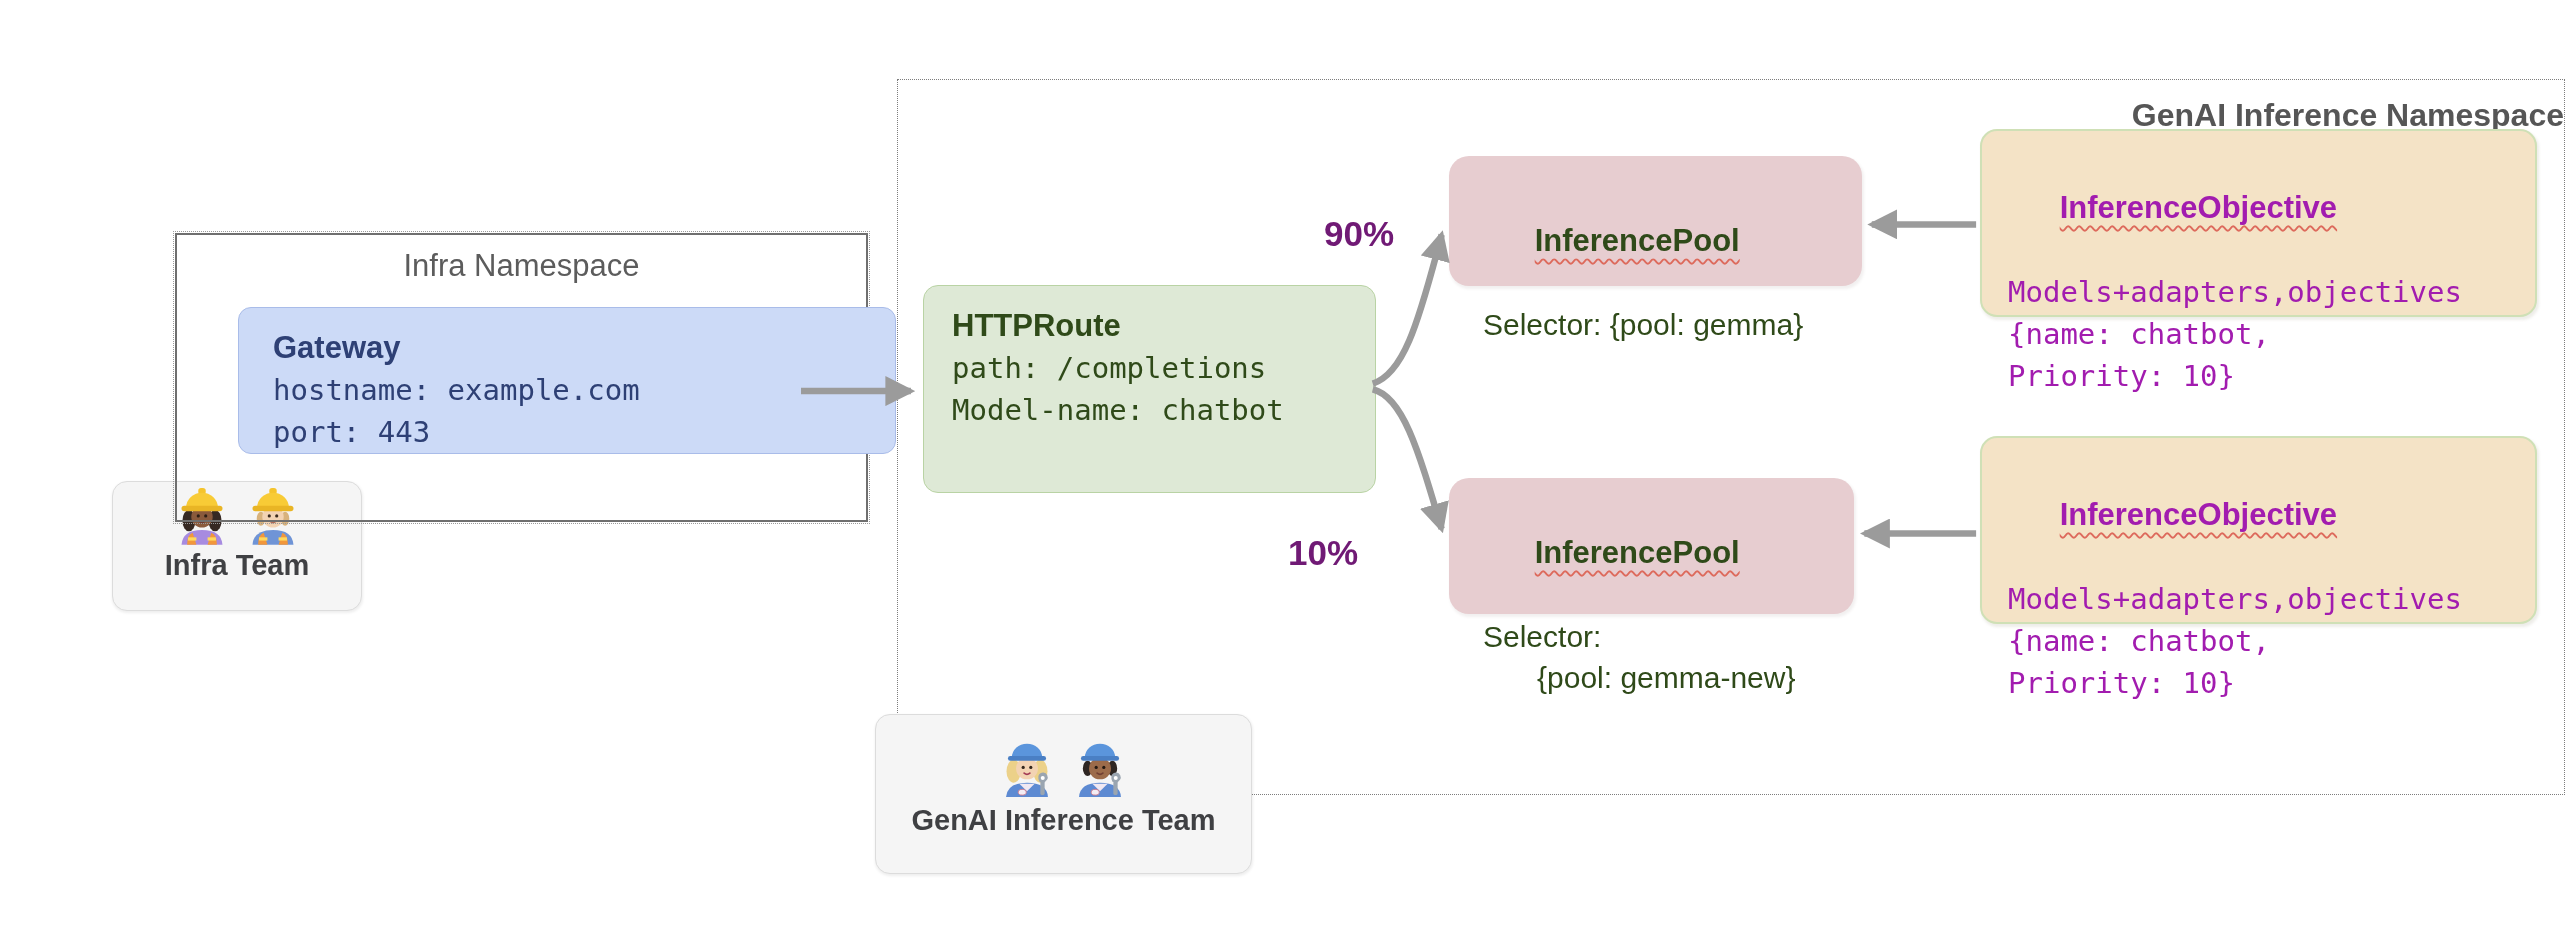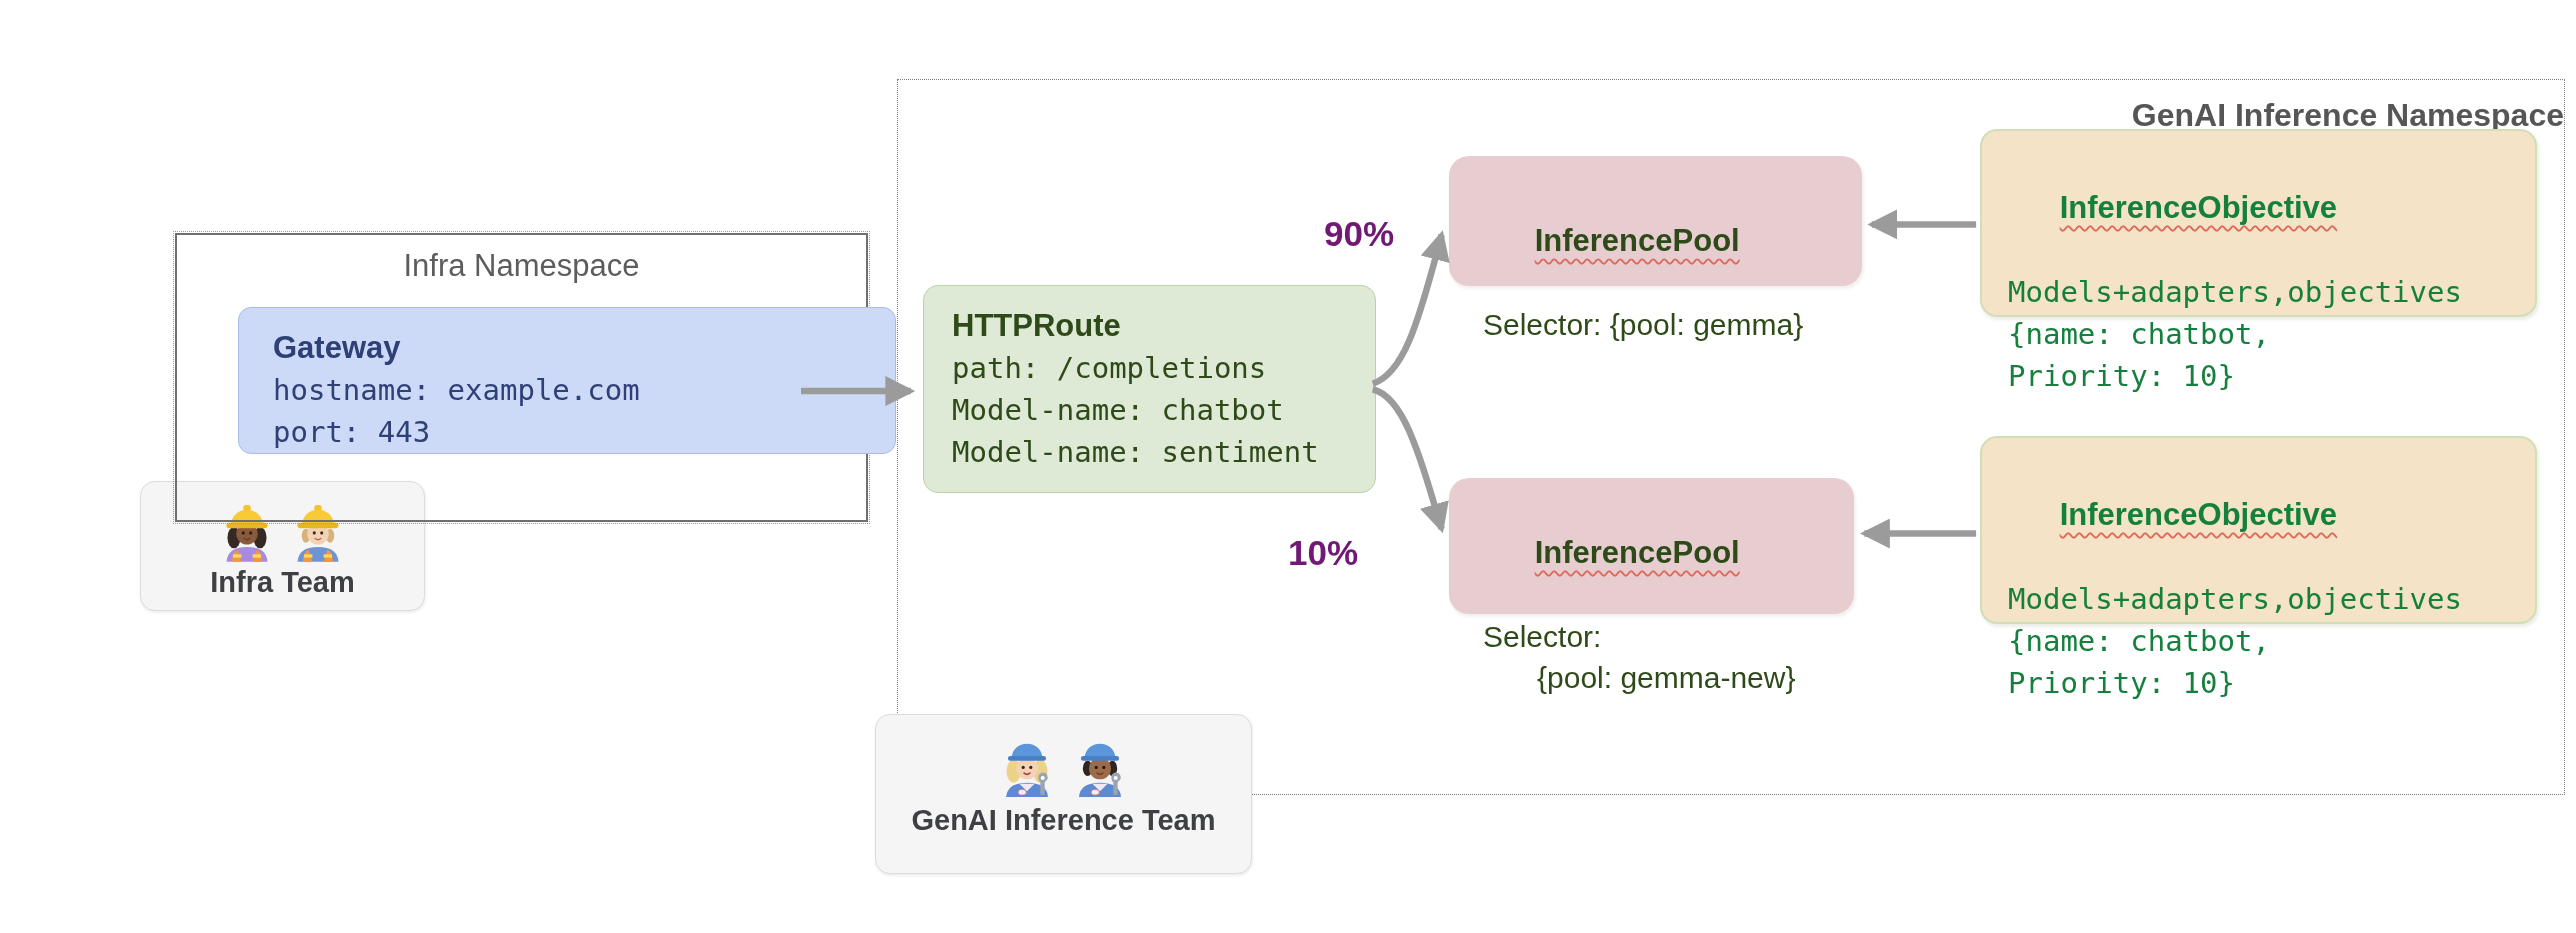--- a/index.html
+++ b/index.html
@@ -24,39 +24,39 @@
            background:#ccdaf7;border:1.9px solid #a9bce9;padding:18.6px 0 0 34px;
            color:#2e4075;z-index:5;}
   .httproute{left:923px;top:285px;width:453px;height:208px;border-radius:15px;
            background:#dee9d6;border:1.9px solid #b9d3a4;padding:18.6px 0 0 28px;
            color:#2f4a19;}
   .pool{background:#e7cdd0;border-radius:20px;color:#2f4a19;
         box-shadow:1.9px 2.8px 2.8px rgba(90,60,60,.08);}
   .pool-top{left:1449px;top:156px;width:413px;height:130px;padding:22.4px 0 0 34px;}
   .pool-bottom{left:1449px;top:478px;width:405px;height:136px;padding:12px 0 0 34px;}
   .objective{background:#f4e3c6;border:2.8px solid #cfe0b6;border-radius:17px;
-        color:#15803d;padding:14px 0 0 26px;box-shadow:1.9px 2.8px 2.8px rgba(90,80,40,.10);}
+        color:#a21caf;padding:14px 0 0 26px;box-shadow:1.9px 2.8px 2.8px rgba(90,80,40,.10);}
   .obj-top{left:1980px;top:129px;width:557px;height:188px;}
   .obj-bottom{left:1980px;top:436px;width:557px;height:188px;}
 
   .box-title{font-size:31px;font-weight:bold;line-height:42px;white-space:pre;}
   .squiggle{text-decoration-line:underline;text-decoration-style:wavy;
             text-decoration-color:#dd6a5c;text-decoration-thickness:1.9px;
             text-underline-offset:6.5px;}
   .mono{font-family:"DejaVu Sans Mono",monospace;font-size:29px;line-height:42px;
         white-space:pre;}
   .sansline{font-size:30px;line-height:42px;white-space:pre;}
   .pool-bottom .sansline{line-height:41px;}
   .indent{padding-left:54px;}
 
   
   .team{position:absolute;background:#f5f5f5;border:1.9px solid #dcdcdc;
         border-radius:15px;display:flex;flex-direction:column;align-items:center;
         box-shadow:0.9px 1.9px 2.8px rgba(0,0,0,.07);box-sizing:border-box;}
-  .team-infra{left:112px;top:481px;width:285px;height:130px;padding-top:20px;z-index:2;margin-left:28px;}
+  .team-infra{left:112px;top:481px;width:250px;height:130px;padding-top:3px;z-index:2;}
   .team-genai{left:875px;top:714px;width:377px;height:160px;padding-top:20.5px;z-index:5;}
   .team-icons{display:flex;gap:17px;align-items:flex-end;}
   .team-label{font-size:29px;font-weight:bold;color:#3f4043;margin-top:3.7px;}
   .team-genai .team-label{margin-top:7.5px;}
 
   
   .arrows{position:absolute;left:0;top:0;z-index:6;pointer-events:none;}
   .traffic{position:absolute;z-index:7;width:102px;text-align:center;
            font-size:35px;font-weight:bold;color:#701a75;}
   .traffic-top{left:1308px;top:214px;}
@@ -116,21 +116,20 @@
   <div class="node gateway">
     <div class="box-title">Gateway</div>
     <div class="mono">hostname: example.com</div>
     <div class="mono">port: 443</div>
   </div>
 
   <div class="node httproute">
     <div class="box-title">HTTPRoute</div>
     <div class="mono">path: /completions</div>
     <div class="mono">Model-name: chatbot</div>
-    <div class="mono">Model-name: sentiment</div>
   </div>
 
   <div class="node pool pool-top">
     <div class="box-title">
       <span class="squiggle">InferencePool</span>
     </div>
     <div class="sansline">Selector: {pool: gemma}</div>
   </div>
 
   <div class="node pool pool-bottom">

